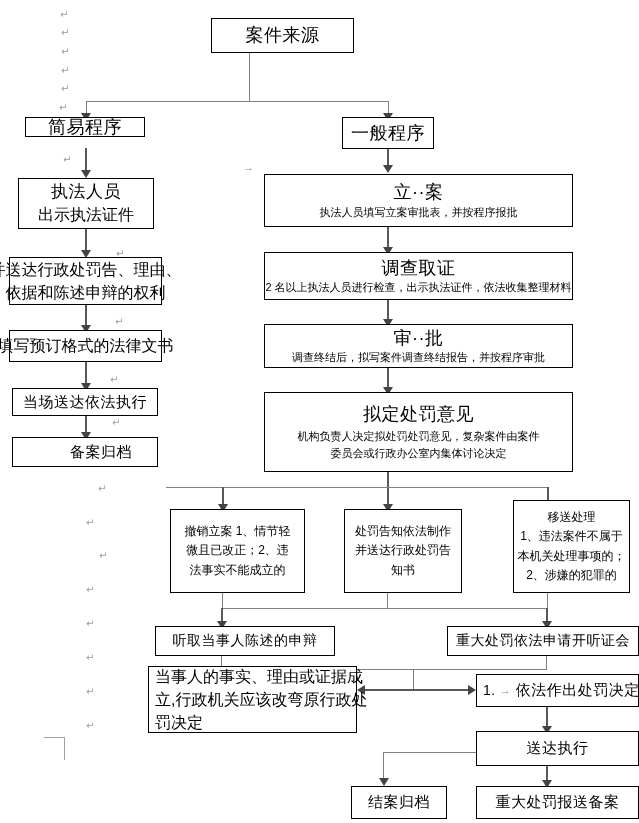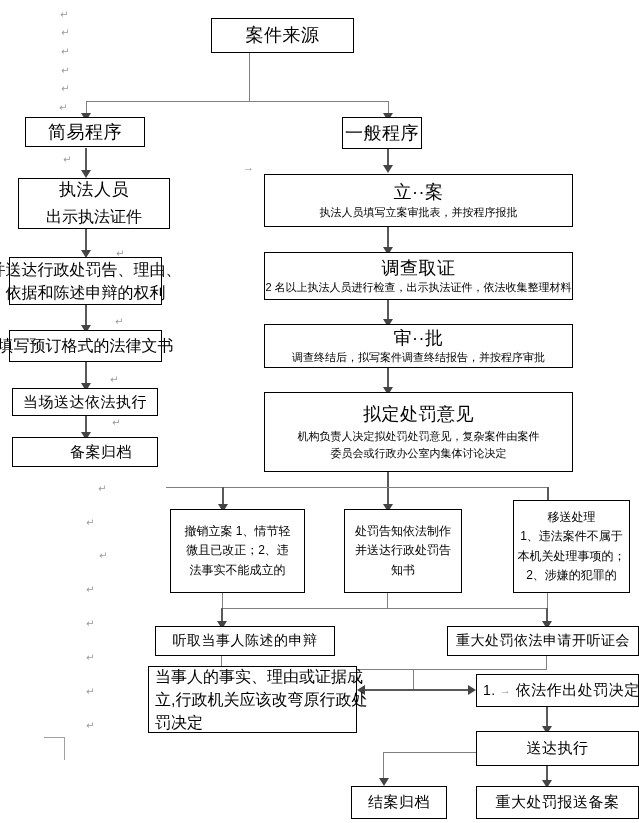--- a/index.html
+++ b/index.html
@@ -181,29 +181,29 @@
   <div class="vl" style="left:383px;top:752px;height:29px;"></div>
   <div class="arw down" style="left:379px;top:778px;"></div>
 
   <div class="v" style="left:546px;top:766px;height:19px;"></div>
   <div class="arw down" style="left:542px;top:780px;"></div>
 
   <div class="box" style="left:177px;top:18px;width:143px;height:35px;margin-left:34px;">
     <div class="ttl big">案件来源</div>
   </div>
 
-  <div class="box" style="left:25px;top:117px;width:120px;height:30px;">
+  <div class="box" style="left:25px;top:117px;width:120px;height:20px;">
     <div class="ttl big">简易程序</div>
   </div>
 
-  <div class="box" style="left:342px;top:117px;width:80px;height:32px;">
+  <div class="box" style="left:342px;top:117px;width:92px;height:32px;">
     <div class="ttl big">一般程序</div>
   </div>
 
-  <div class="box" style="left:18px;top:178px;width:152px;height:51px;justify-content:space-between;">
+  <div class="box" style="left:18px;top:178px;width:136px;height:51px;">
     <div class="ttl">执法人员</div>
     <div class="ln lg">出示执法证件</div>
   </div>
 
   <div class="box" style="left:9px;top:257px;width:153px;height:48px;">
     <div class="ln lg">并送达行政处罚告、理由、</div>
     <div class="ln lg">依据和陈述申辩的权利</div>
   </div>
 
   <div class="box" style="left:9px;top:330px;width:153px;height:32px;">

